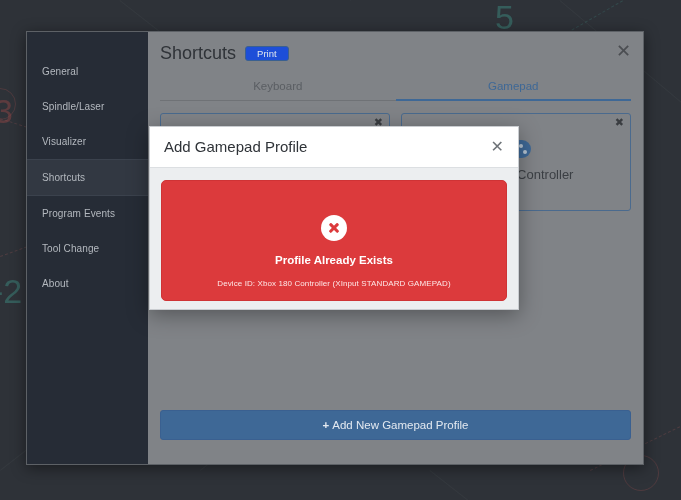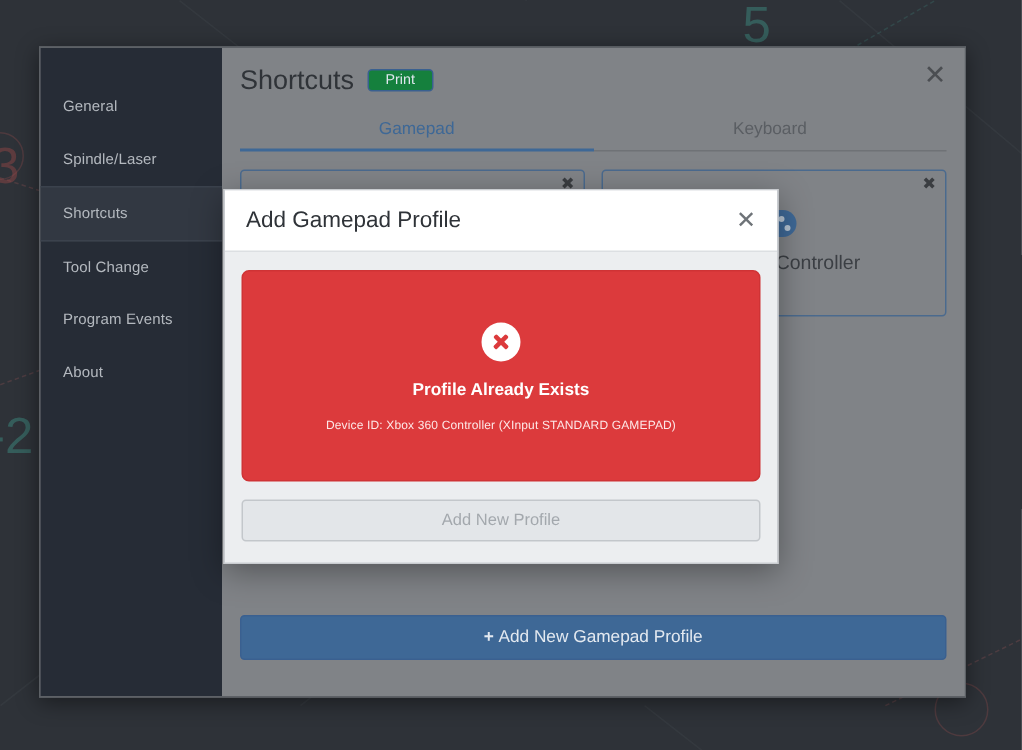--- a/index.html
+++ b/index.html
@@ -108,21 +108,21 @@
     display: flex;
     align-items: center;
     gap: 9px;
     padding: 11px 0 0 12px;
   }
   #page-title {
     font-size: 18px;
     color: #2f3338;
   }
   #print-button {
-    background: #15803d;
+    background: #1d4ed8;
     color: #dfe6ee;
     font-size: 9.5px;
     padding: 1px 11px;
     border-radius: 3px;
     cursor: pointer;
     border: 1px solid #3a6090;
   }
 
   
   #tab-strip {
@@ -234,21 +234,21 @@
     color: #6e7378;
     cursor: pointer;
     line-height: 1;
     font-family: "DejaVu Sans", sans-serif;
   }
   #modal-body { padding: 12px 11px 8px 11px; }
   #error-panel {
     background: #dc3a3c;
     border: 1px solid #cf3335;
     border-radius: 5px;
-    padding: 34px 14px 32px 14px;
+    padding: 34px 14px 12px 14px;
     text-align: center;
   }
   #error-icon {
     width: 26px; height: 26px;
     border-radius: 50%;
     background: #ffffff;
     margin: 0 auto 13px auto;
     position: relative;
   }
   #error-icon::before,
@@ -315,46 +315,49 @@
 
   <div id="settings-sidebar">
     <div id="sidebar-spacer"></div>
 
     <div class="sidebar-item">
       <span>General</span>
     </div>
     <div class="sidebar-item">
       <span>Spindle/Laser</span>
     </div>
+    <div class="sidebar-item">
+      <span>Visualizer</span>
+    </div>
     <div class="sidebar-item active">
       <span>Shortcuts</span>
     </div>
     <div class="sidebar-item">
+      <span>Program Events</span>
+    </div>
+    <div class="sidebar-item">
       <span>Tool Change</span>
-    </div>
-    <div class="sidebar-item">
-      <span>Program Events</span>
     </div>
     <div class="sidebar-item">
       <span>About</span>
     </div>
   </div>
 
   <div id="settings-main">
 
     <div id="main-close">✕</div>
 
     <div id="page-header">
       <div id="page-title">Shortcuts</div>
       <div id="print-button">Print</div>
     </div>
 
     <div id="tab-strip">
+      <div class="tab">Keyboard</div>
       <div class="tab active">Gamepad</div>
-      <div class="tab">Keyboard</div>
     </div>
 
     <div id="card-row">
       <div class="profile-card">
         <span class="card-close">✖</span>
         <span class="card-icon"></span>
         <span class="card-label"></span>
       </div>
       <div class="profile-card">
         <span class="card-close">✖</span>
@@ -376,21 +379,18 @@
 
   <div id="modal-header">
     <div id="modal-title">Add Gamepad Profile</div>
     <div id="modal-close">✕</div>
   </div>
 
   <div id="modal-body">
     <div id="error-panel">
       <div id="error-icon"></div>
       <div id="error-title">Profile Already Exists</div>
-      <div id="error-detail">Device ID: Xbox 360 Controller (XInput STANDARD GAMEPAD)</div>
+      <div id="error-detail">Device ID: Xbox 180 Controller (XInput STANDARD GAMEPAD)</div>
     </div>
   </div>
 
-  <div id="modal-footer">
-    <div id="add-new-profile-button">Add New Profile</div>
-  </div>
 
 </div>
 
 </body></html>

